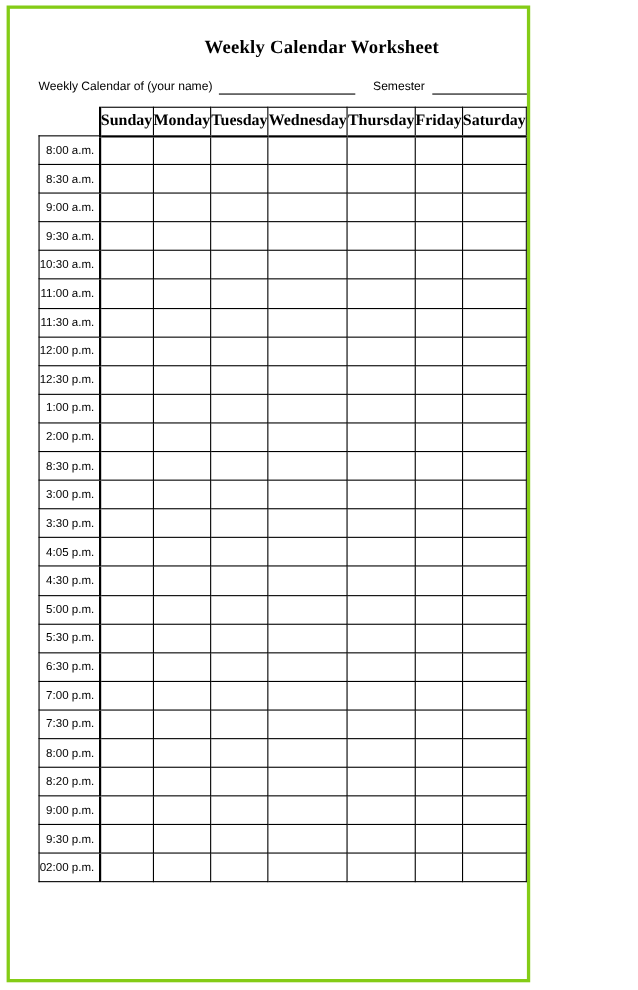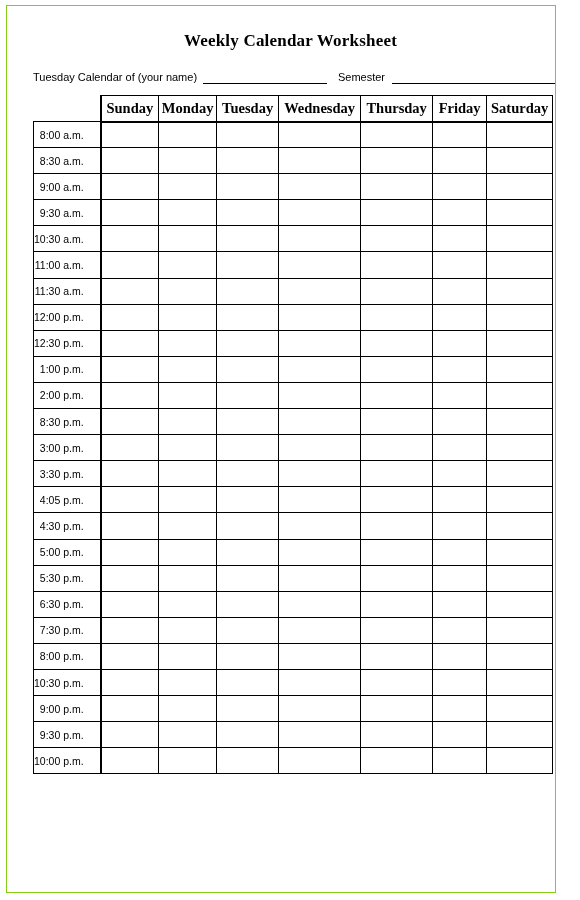--- a/index.html
+++ b/index.html
@@ -12,23 +12,23 @@
     height: 900px;
     font-family: "Liberation Sans", sans-serif;
     -webkit-font-smoothing: antialiased;
   }
 
   
   .page {
     position: absolute;
     left: 6px;
     top: 5px;
-    width: 550px;
+    width: 476px;
     height: 888px;
-    border: 1px solid #84cc16;
+    border: 3px solid #84cc16;
     background: #ffffff;
     box-sizing: border-box;
     overflow: hidden;
   }
 
   
   .title {
     position: absolute;
     left: 0;
     top: 25px;
@@ -113,41 +113,41 @@
     border-bottom-width: 2.2px;
   }
 
   
   tbody tr { height: 26.1px; }
   tbody td.time {
     font-family: "Liberation Sans", sans-serif;
     font-size: 10.5px;
     color: #000000;
     text-align: right;
-    padding-right: 16px;
+    padding-right: 4px;
     white-space: nowrap;
     vertical-align: middle;
     border-right-width: 2.4px;
   }
   tbody td.slot {
     background: #ffffff;
   }
 
   
   thead th.corner { border-right: 2.4px solid #000000; }
 </style>
 </head>
 <body>
 
 <div class="page">
 
   <div class="title">Weekly Calendar Worksheet</div>
 
   <div class="subtitle-row">
-    <span class="sub-label">Tuesday Calendar of (your name)</span>
+    <span class="sub-label">Weekly Calendar of (your name)</span>
     <span class="blank-line blank-name"></span>
     <span class="gap-mid"></span>
     <span class="sub-label">Semester</span>
     <span class="blank-line blank-sem"></span>
   </div>
 
   <div class="cal-wrap">
     <table class="cal">
       <colgroup>
         <col class="c-time">
@@ -356,41 +356,51 @@
             <td class="time">6:30 p.m.</td>
             <td class="slot"></td>
             <td class="slot"></td>
             <td class="slot"></td>
             <td class="slot"></td>
             <td class="slot"></td>
             <td class="slot"></td>
             <td class="slot"></td>
           </tr>
           <tr>
+            <td class="time">7:00 p.m.</td>
+            <td class="slot"></td>
+            <td class="slot"></td>
+            <td class="slot"></td>
+            <td class="slot"></td>
+            <td class="slot"></td>
+            <td class="slot"></td>
+            <td class="slot"></td>
+          </tr>
+          <tr>
             <td class="time">7:30 p.m.</td>
             <td class="slot"></td>
             <td class="slot"></td>
             <td class="slot"></td>
             <td class="slot"></td>
             <td class="slot"></td>
             <td class="slot"></td>
             <td class="slot"></td>
           </tr>
           <tr>
             <td class="time">8:00 p.m.</td>
             <td class="slot"></td>
             <td class="slot"></td>
             <td class="slot"></td>
             <td class="slot"></td>
             <td class="slot"></td>
             <td class="slot"></td>
             <td class="slot"></td>
           </tr>
           <tr>
-            <td class="time">10:30 p.m.</td>
+            <td class="time">8:20 p.m.</td>
             <td class="slot"></td>
             <td class="slot"></td>
             <td class="slot"></td>
             <td class="slot"></td>
             <td class="slot"></td>
             <td class="slot"></td>
             <td class="slot"></td>
           </tr>
           <tr>
             <td class="time">9:00 p.m.</td>
@@ -406,21 +416,21 @@
             <td class="time">9:30 p.m.</td>
             <td class="slot"></td>
             <td class="slot"></td>
             <td class="slot"></td>
             <td class="slot"></td>
             <td class="slot"></td>
             <td class="slot"></td>
             <td class="slot"></td>
           </tr>
           <tr>
-            <td class="time">10:00 p.m.</td>
+            <td class="time">02:00 p.m.</td>
             <td class="slot"></td>
             <td class="slot"></td>
             <td class="slot"></td>
             <td class="slot"></td>
             <td class="slot"></td>
             <td class="slot"></td>
             <td class="slot"></td>
           </tr>
         </tbody>
     </table>

